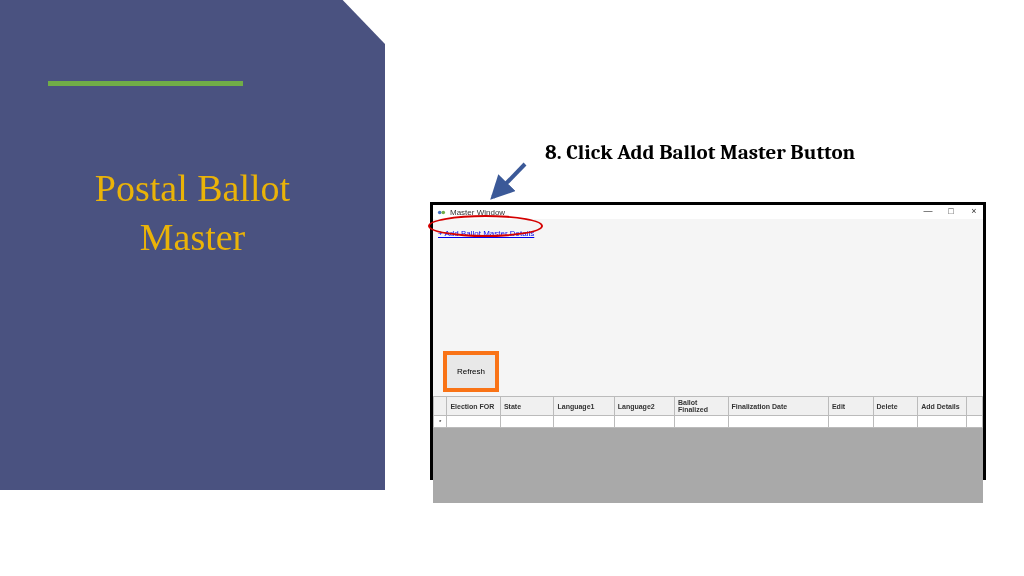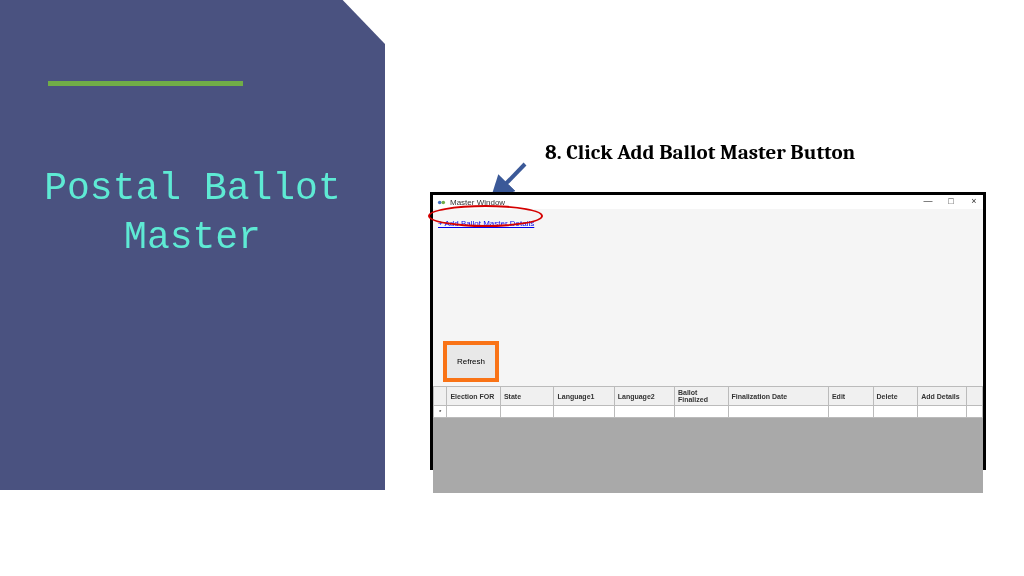--- a/index.html
+++ b/index.html
@@ -31,39 +31,39 @@
       width: 195px;
       height: 5px;
       background: #70ad47;
     }
     .panel-title {
       position: absolute;
       left: 0;
       top: 164px;
       width: 385px;
       text-align: center;
-      color: #5eead4;
+      color: #eab308;
       font-size: 38px;
-      font-family: Liberation Mono, monospace;
+      font-family: Liberation Serif, serif;
       font-weight: normal;
       line-height: 1.3;
     }
     .instruction {
       position: absolute;
       left: 545px;
       top: 140px;
       font-size: 21px;
       font-weight: bold;
       font-family: Cambria, Georgia, serif;
       color: #000;
     }
     .app-window {
       position: absolute;
       left: 430px;
-      top: 192px;
+      top: 202px;
       width: 556px;
       height: 278px;
       border: 3px solid #000;
       background: #f0f0f0;
     }
     .titlebar {
       height: 14px;
       background: white;
       display: flex;
       align-items: center;

